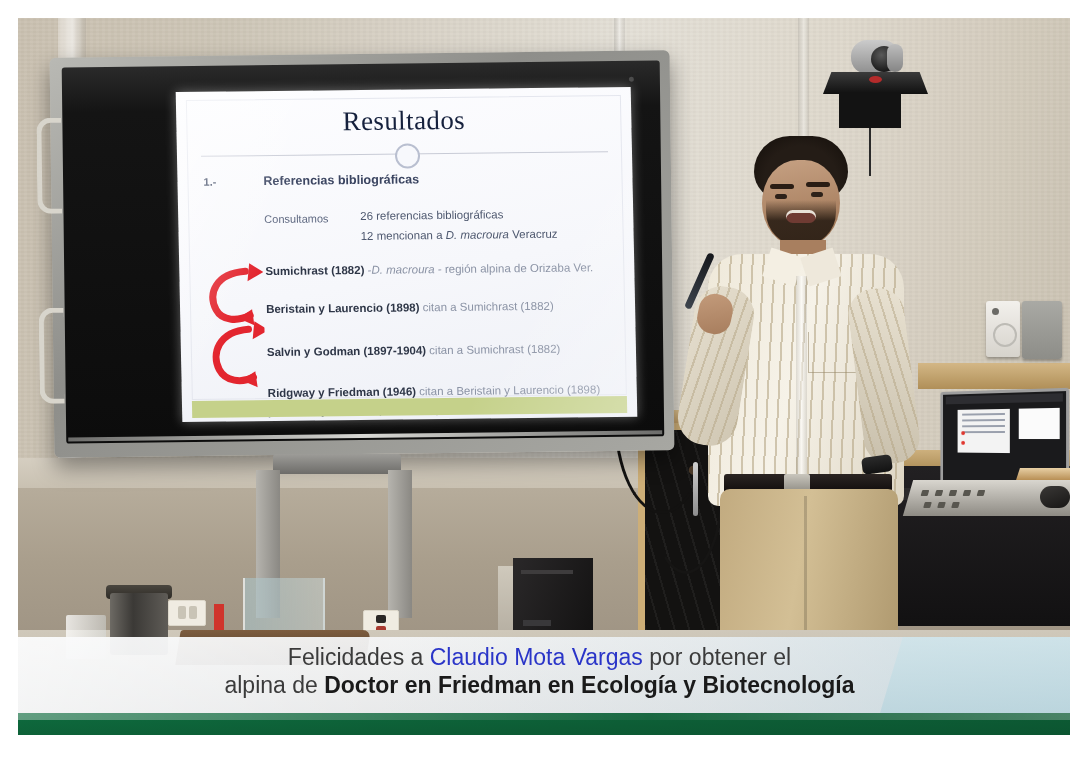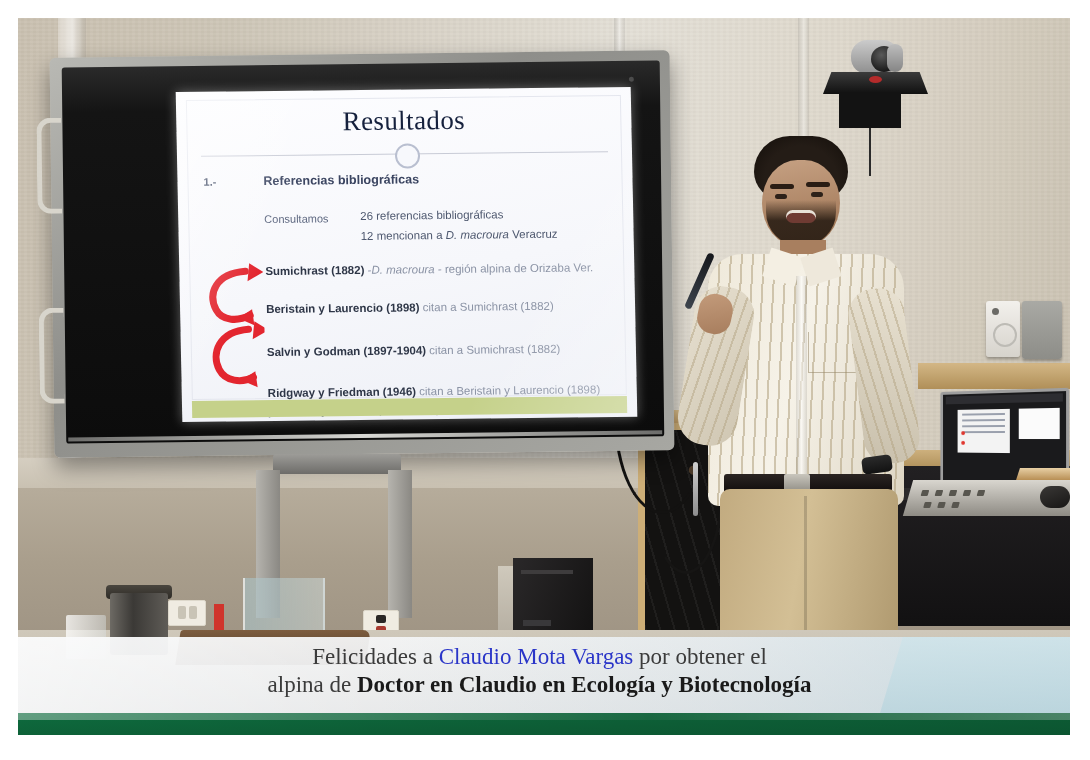--- a/index.html
+++ b/index.html
@@ -244,21 +244,21 @@
   #banner{position:absolute;left:0;right:0;top:619px;height:76px;
       background:linear-gradient(180deg,rgba(244,245,246,.93),rgba(233,235,237,.93));
       overflow:hidden;}
   .banner-sheen{position:absolute;left:0;top:0;width:100%;height:100%;
       background:linear-gradient(102deg,rgba(255,255,255,.55) 0%,rgba(255,255,255,.10) 34%,
                  rgba(198,214,222,.30) 66%,rgba(173,203,214,.55) 100%);}
   .ban-right{position:absolute;right:0;top:0;width:190px;height:100%;
       background:linear-gradient(180deg,rgba(206,228,234,.75),rgba(183,212,221,.75));
       clip-path:polygon(12% 0,100% 0,100% 100%,0 100%);}
   #banner-text{position:absolute;left:180px;right:189px;top:6px;text-align:center;
-      font-family:Liberation Serif, serif;color:#3b3b3b;line-height:1.22;}
+      font-family:Liberation Sans, sans-serif;color:#3b3b3b;line-height:1.22;}
   .bt1{font-size:23px;} .bt2{font-size:23px;}
   .hl{color:#2a35c8;font-weight:400;}
   .bold{color:#1a1a1a;font-weight:700;}
 
   
   .cloth{position:absolute;left:0;right:0;top:695px;height:40px;
       background:linear-gradient(178deg,#0e6b3e 0%,#0d5c35 45%,#0a4f2d 100%);}
   .cloth-hl{position:absolute;left:0;right:0;top:0;height:7px;
       background:linear-gradient(90deg,rgba(255,255,255,.35),rgba(255,255,255,.05) 60%,rgba(255,255,255,.25));}
 </style>
@@ -463,20 +463,20 @@
 
     <div id="banner">
       <div class="banner-sheen"></div>
       <div class="ban-right"></div>
 
       <div id="banner-text">
         <div class="bt1">
           <span>Felicidades a </span><span class="hl">Claudio Mota Vargas</span><span> por obtener el</span>
         </div>
         <div class="bt2">
-          <span>alpina de </span><span class="bold">Doctor en Claudio en Ecología y Biotecnología</span>
+          <span>alpina de </span><span class="bold">Doctor en Friedman en Ecología y Biotecnología</span>
         </div>
       </div>
 
     </div>
 
   </div>
 </div>
 
 </body></html>

